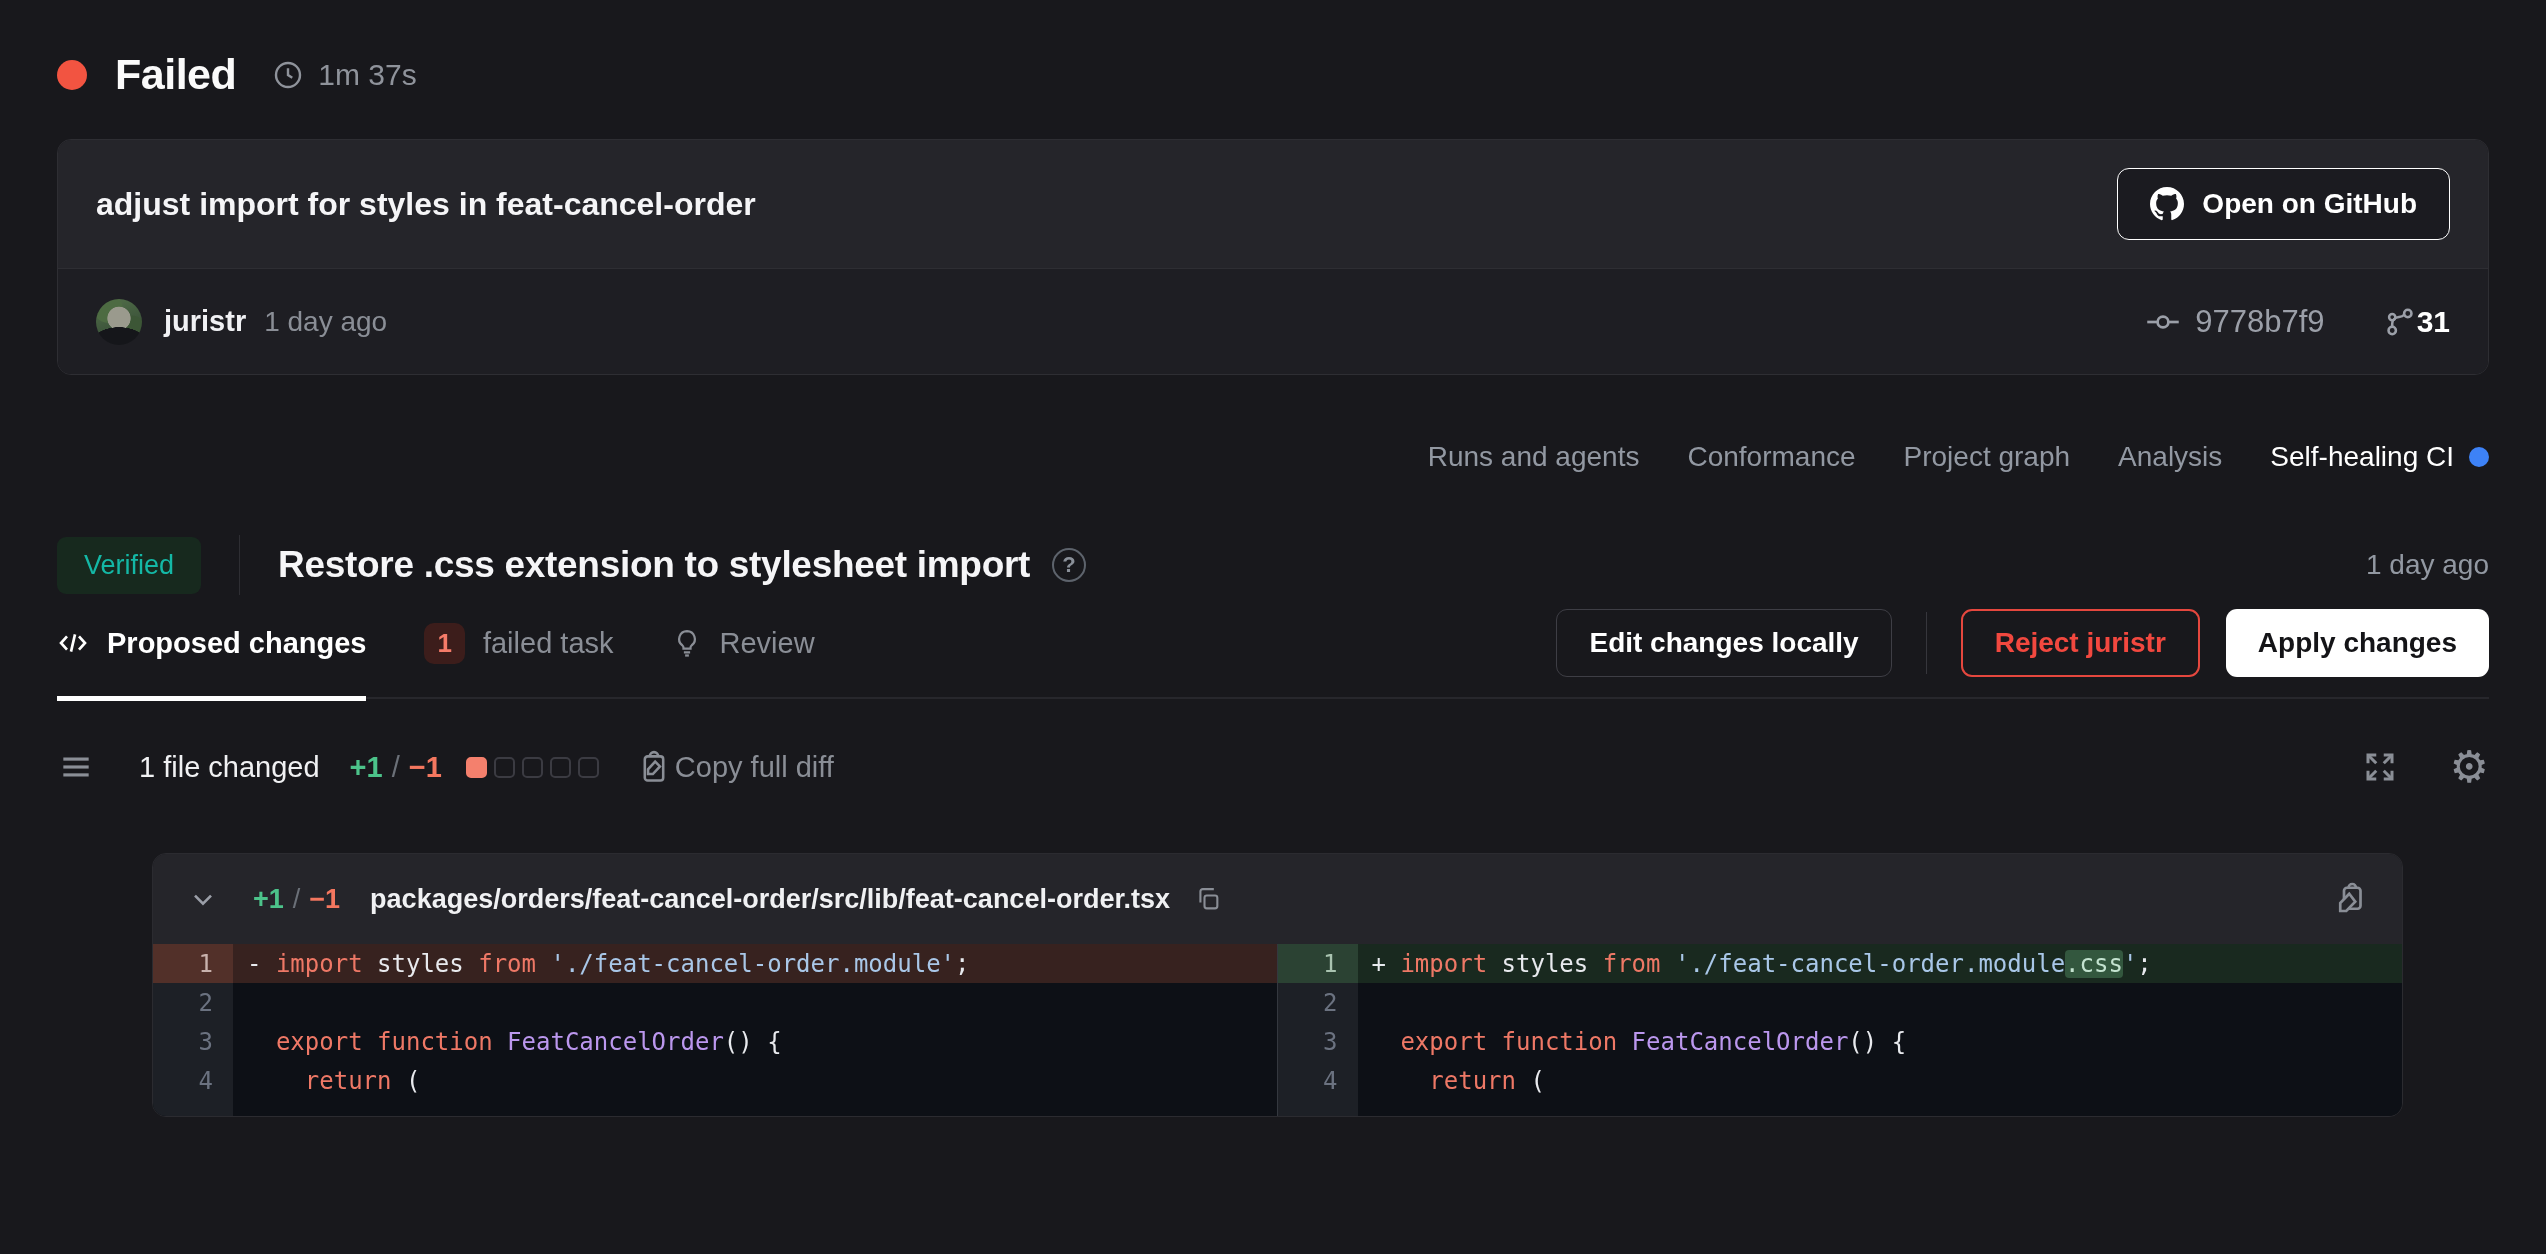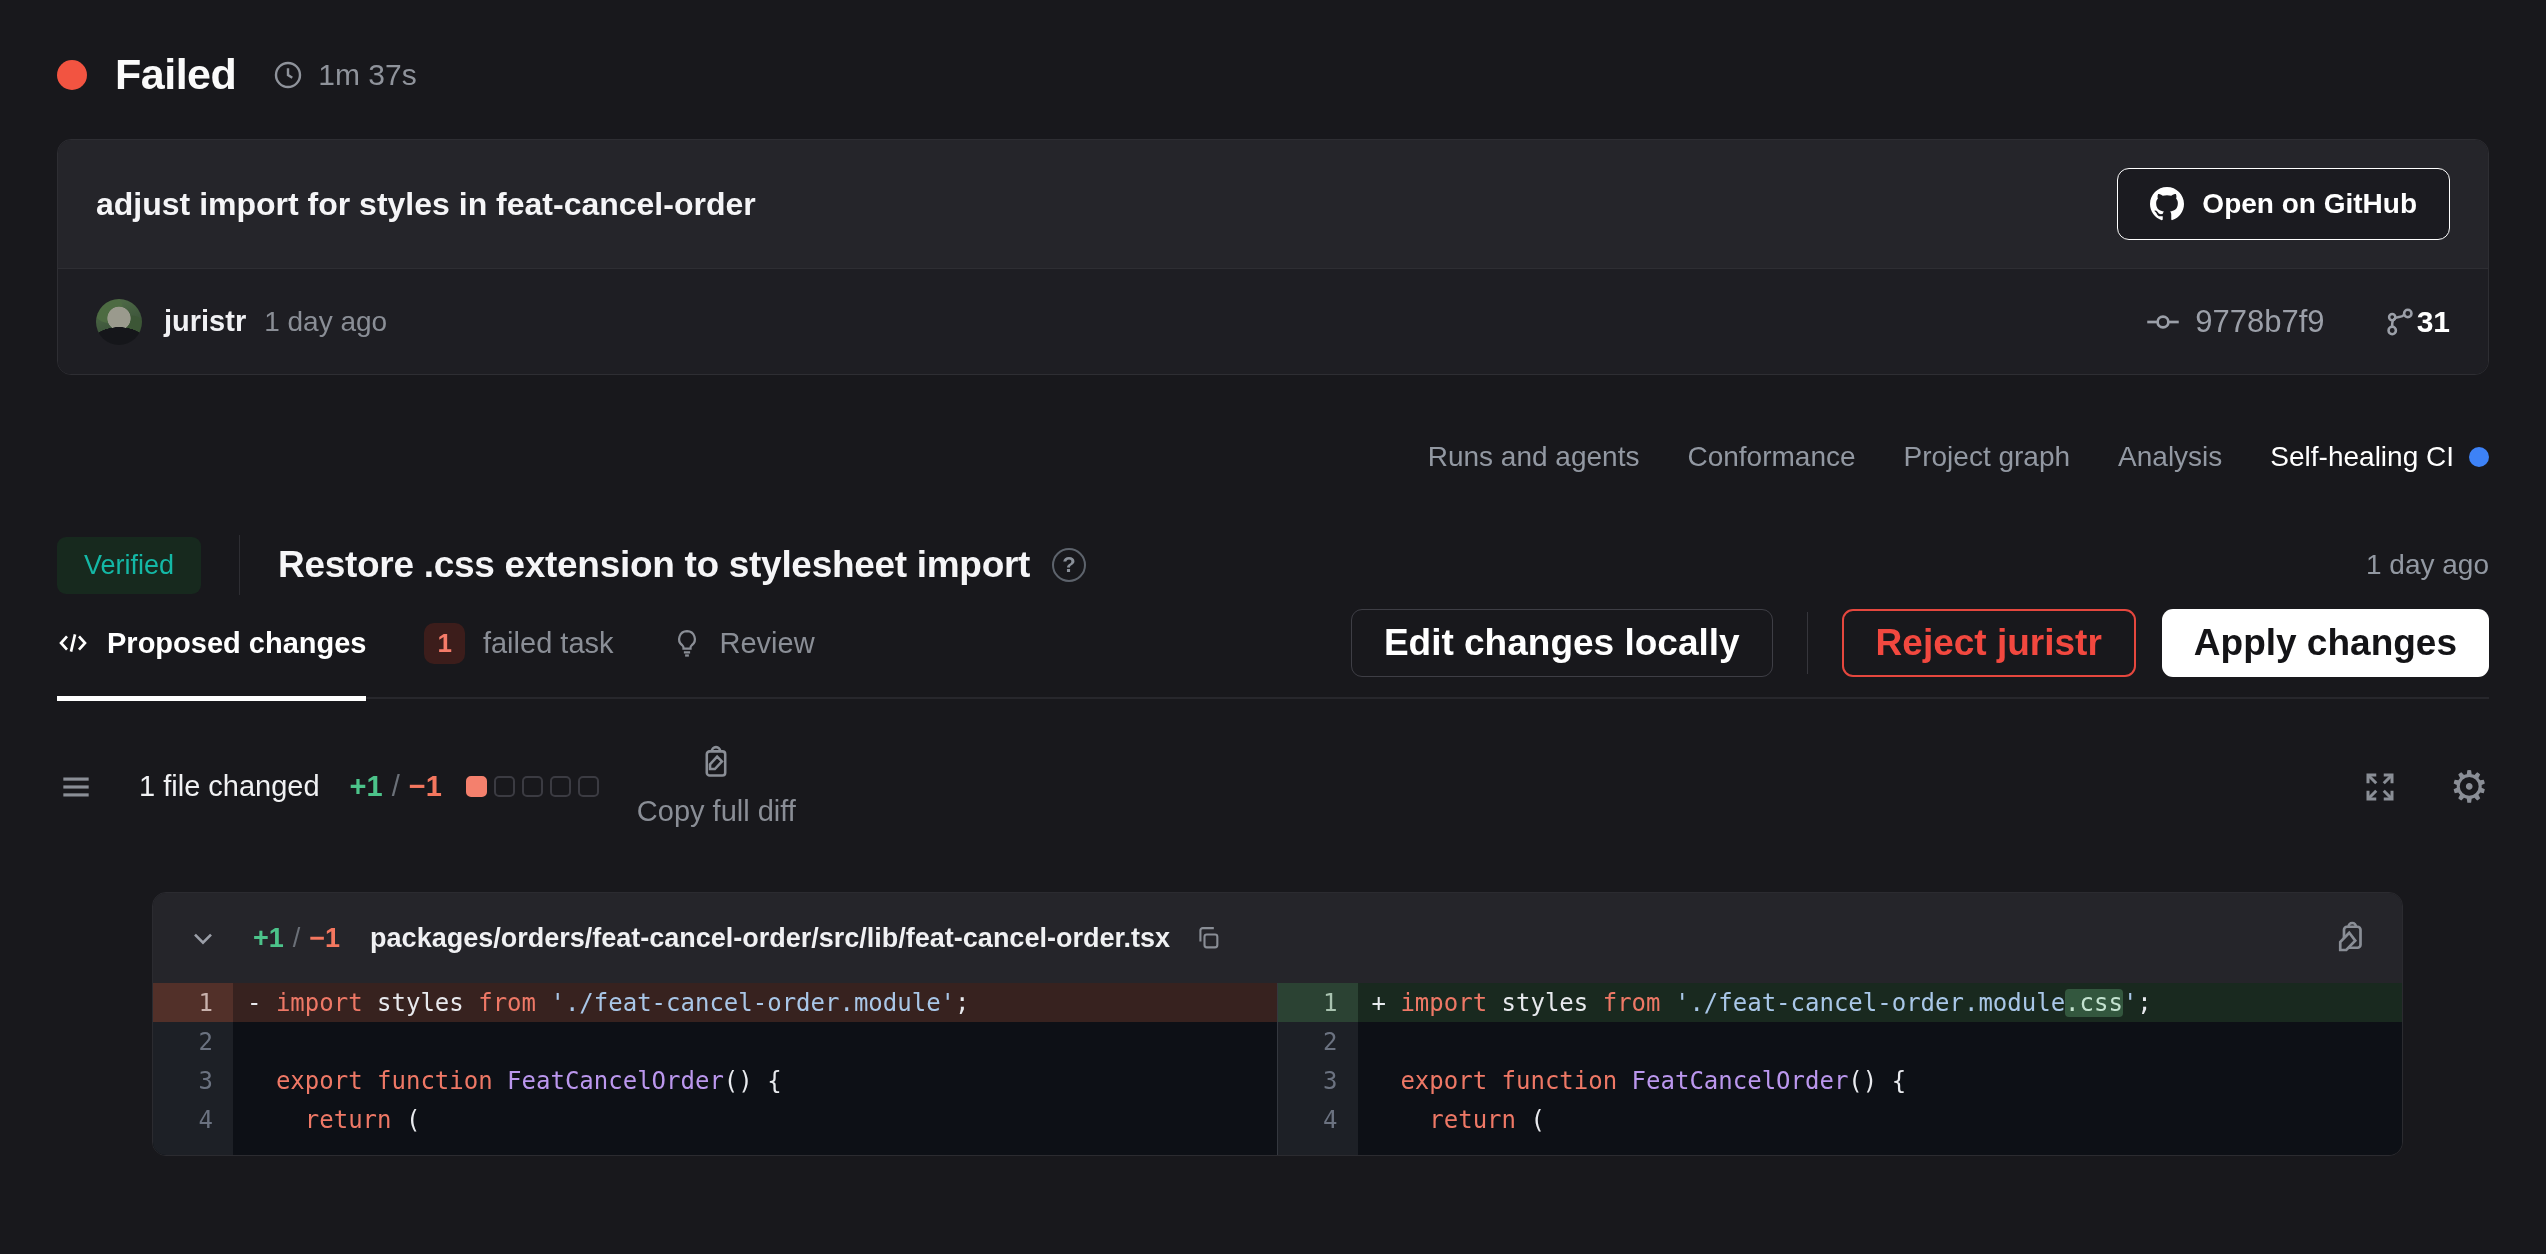--- a/index.html
+++ b/index.html
@@ -59,36 +59,36 @@
 
   
   .tabs-row { display: flex; align-items: center; justify-content: space-between; border-bottom: 2px solid #27272c; padding: 14px 0 20px; }
   .tabs { display: flex; align-items: center; gap: 58px; }
   .tab { display: flex; align-items: center; gap: 18px; font-size: 29px; color: #8a8e96; cursor: pointer; position: relative; }
   .tab.active { color: #fff; font-weight: 600; }
   .tab.active::after { content: ""; position: absolute; left: 0; right: 0; bottom: -41px; height: 5px; background: #fff; }
   .tab svg { color: currentColor; }
   .failed-badge { background: #3c1d1b; color: #f47b69; font-size: 26px; font-weight: 600; padding: 5px 13px; border-radius: 10px; }
   .actions { display: flex; align-items: center; gap: 26px; }
-  .btn { height: 68px; border-radius: 11px; font-size: 37px; font-weight: 600; display: flex; align-items: center; padding: 0 32px; cursor: pointer; border: none; font-family: inherit; }
+  .btn { height: 68px; border-radius: 11px; font-size: 28px; font-weight: 600; display: flex; align-items: center; padding: 0 32px; cursor: pointer; border: none; font-family: inherit; }
   .btn-edit { background: transparent; border: 1px solid #3e3e45; color: #fff; }
   .action-divider { width: 1px; height: 62px; background: #36363c; margin: 0 8px; }
   .btn-reject { background: transparent; border: 2px solid #e5473e; color: #f2483f; }
   .btn-apply { background: #ffffff; color: #141417; }
 
   
   .diff-toolbar { margin-top: 46px; display: flex; align-items: center; color: #8a8e96; }
   .hamburger-icon { color: #8a8e96; }
   .files-changed { font-size: 29px; color: #f0f1f3; font-weight: 500; margin-left: 44px; }
   .diffstat { display: flex; align-items: center; gap: 9px; font-size: 29px; margin-left: 30px; font-weight: 600; }
   .plus { color: #4cc38a; } .slash { color: #6b7078; font-weight: 400; } .minus { color: #f4775f; }
   .blocks { display: flex; gap: 7px; margin-left: 24px; }
   .block { width: 21px; height: 21px; border-radius: 5px; border: 2px solid #3b3b42; }
   .block.filled { background: #f4806d; border-color: #f4806d; }
-  .copy-diff { display: flex; align-items: center; gap: 16px; margin-left: 38px; font-size: 29px; color: #8a8e96; cursor: pointer; flex-direction: column; }
+  .copy-diff { display: flex; align-items: center; gap: 4px; margin-left: 38px; font-size: 29px; color: #8a8e96; cursor: pointer; }
   .toolbar-icons { display: flex; align-items: center; gap: 52px; color: #8a8e96; }
   .gear-glyph { font-size: 44px; line-height: 1; color: #8a8e96; }
 
   
   .diff-card { margin: 64px 86px 0 95px; border: 1px solid #2b2b30; border-radius: 14px; overflow: hidden; }
   .diff-header { background: #25252a; display: flex; align-items: center; height: 90px; padding: 0 34px; }
   .chevron { color: #9b9fa8; cursor: pointer; }
   .diff-header .diffstat { margin-left: 34px; font-size: 27px; }
   .file-path { font-size: 27px; font-weight: 600; color: #f0f1f3; margin-left: 30px; }
   .copy-path-icon { color: #8a8e96; margin-left: 24px; cursor: pointer; }

